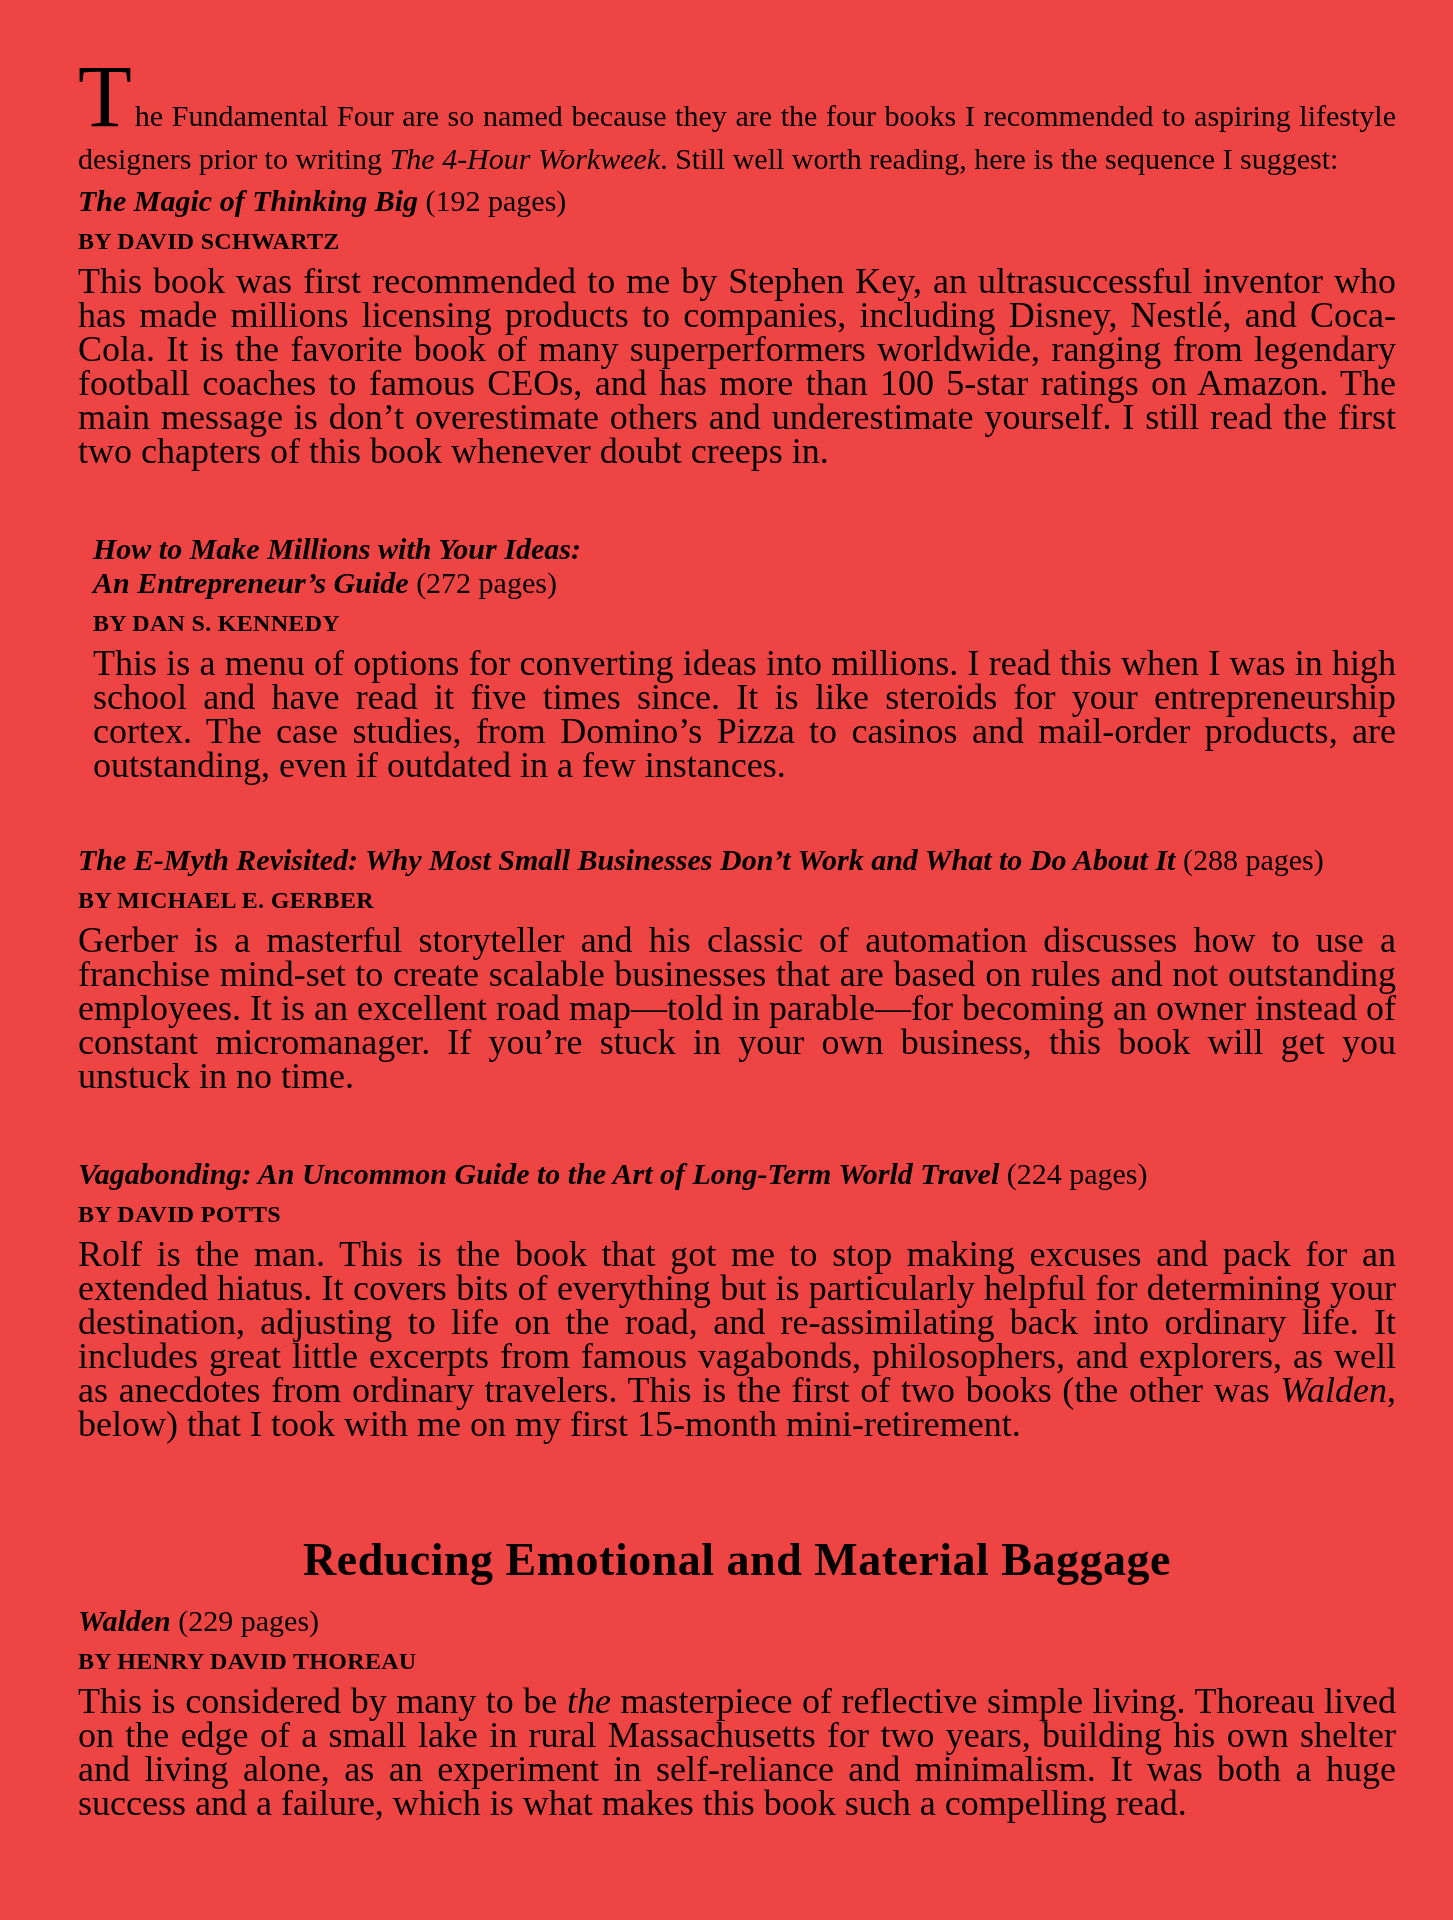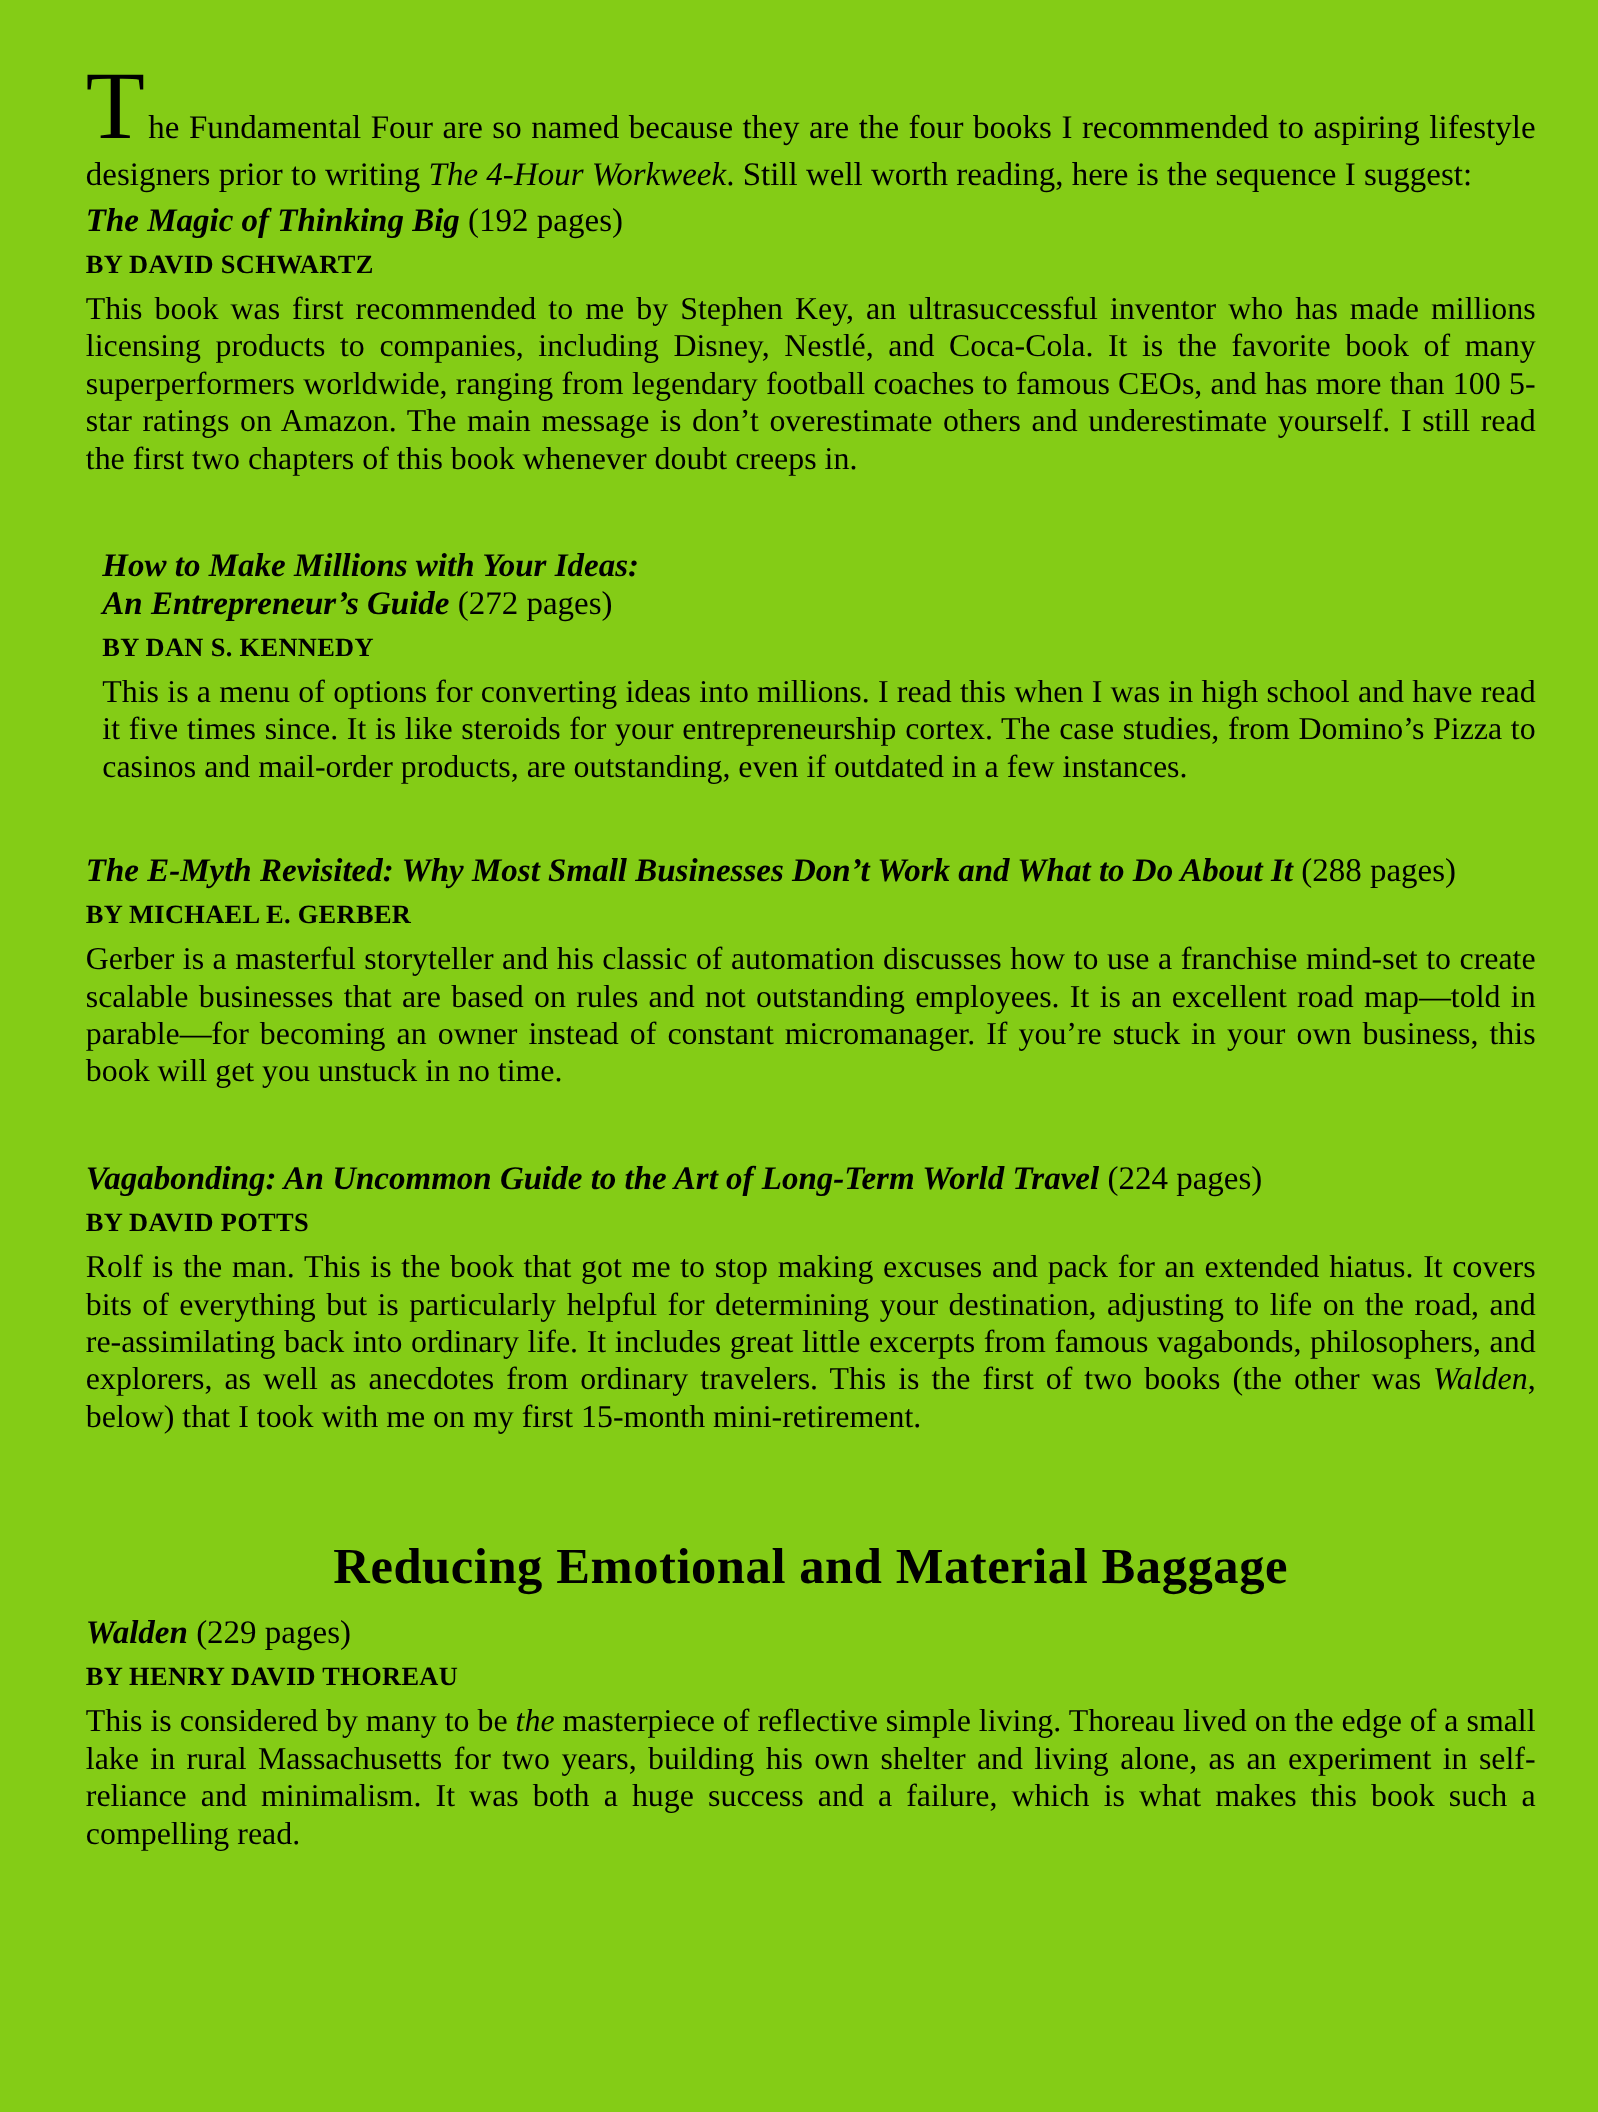--- a/index.html
+++ b/index.html
@@ -1,21 +1,21 @@
 <!DOCTYPE html>
 <html><head>
 <meta charset="utf-8">
 <style>
   * { margin: 0; padding: 0; box-sizing: border-box; }
   html, body { background: #ffffff; }
   .page {
     position: relative;
     width: 1453px;
     height: 1920px;
-    background: #84cc16;
+    background: #ef4444;
     font-family: "Liberation Serif", serif;
     color: #000000;
     overflow: hidden;
   }
   .content {
     position: absolute;
     left: 78px;
     top: 0;
     width: 1318px;
   }
@@ -49,21 +49,21 @@
   }
   .book-author {
     margin-top: 8px;
     font-size: 24px;
     line-height: 30px;
     font-weight: bold;
     letter-spacing: 0.3px;
   }
   .book-desc {
     margin-top: 8px;
-    font-size: 29px;
+    font-size: 36px;
     line-height: 34px;
     text-align: justify;
   }
   .section-heading {
     margin-top: 93px;
     font-size: 46px;
     line-height: 52px;
     font-weight: bold;
     text-align: center;
     letter-spacing: 0.5px;

